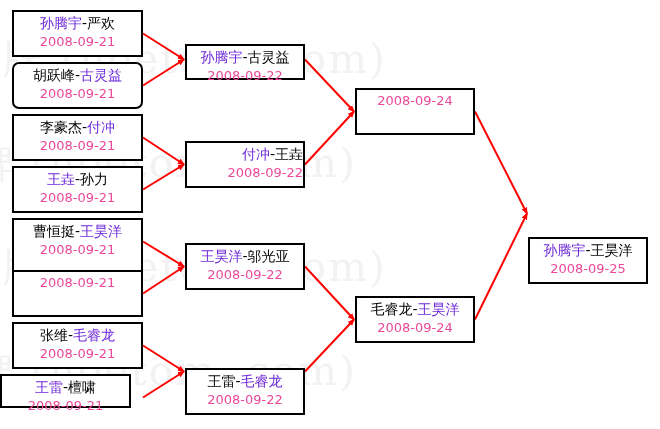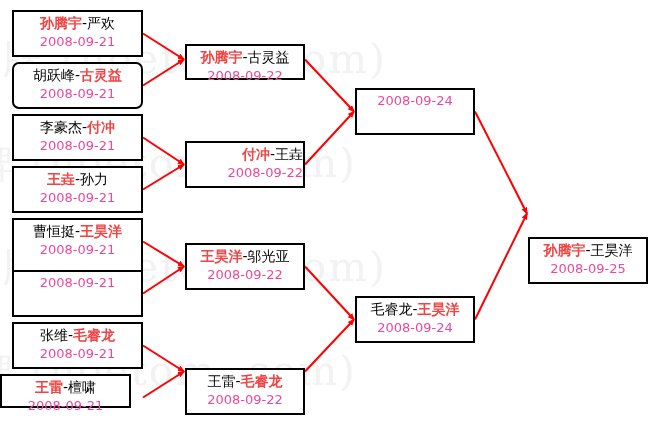--- a/index.html
+++ b/index.html
@@ -45,21 +45,21 @@
     z-index:2;
     text-align:center;
     padding-top:2px;
   }
   .players{
     font-size:14px;
     line-height:19px;
     color:#000000;
     white-space:nowrap;
   }
-  .players .w{color:#ef4444;font-weight:bold;}
+  .players .w{color:#6d28d9;}
   .players .sep{color:#000000;}
   .date{
     font-size:13px;
     line-height:18px;
     color:#ec4899;
     font-family:"DejaVu Sans","Liberation Sans",sans-serif;
     letter-spacing:0px;
   }
 </style>
 </head>

